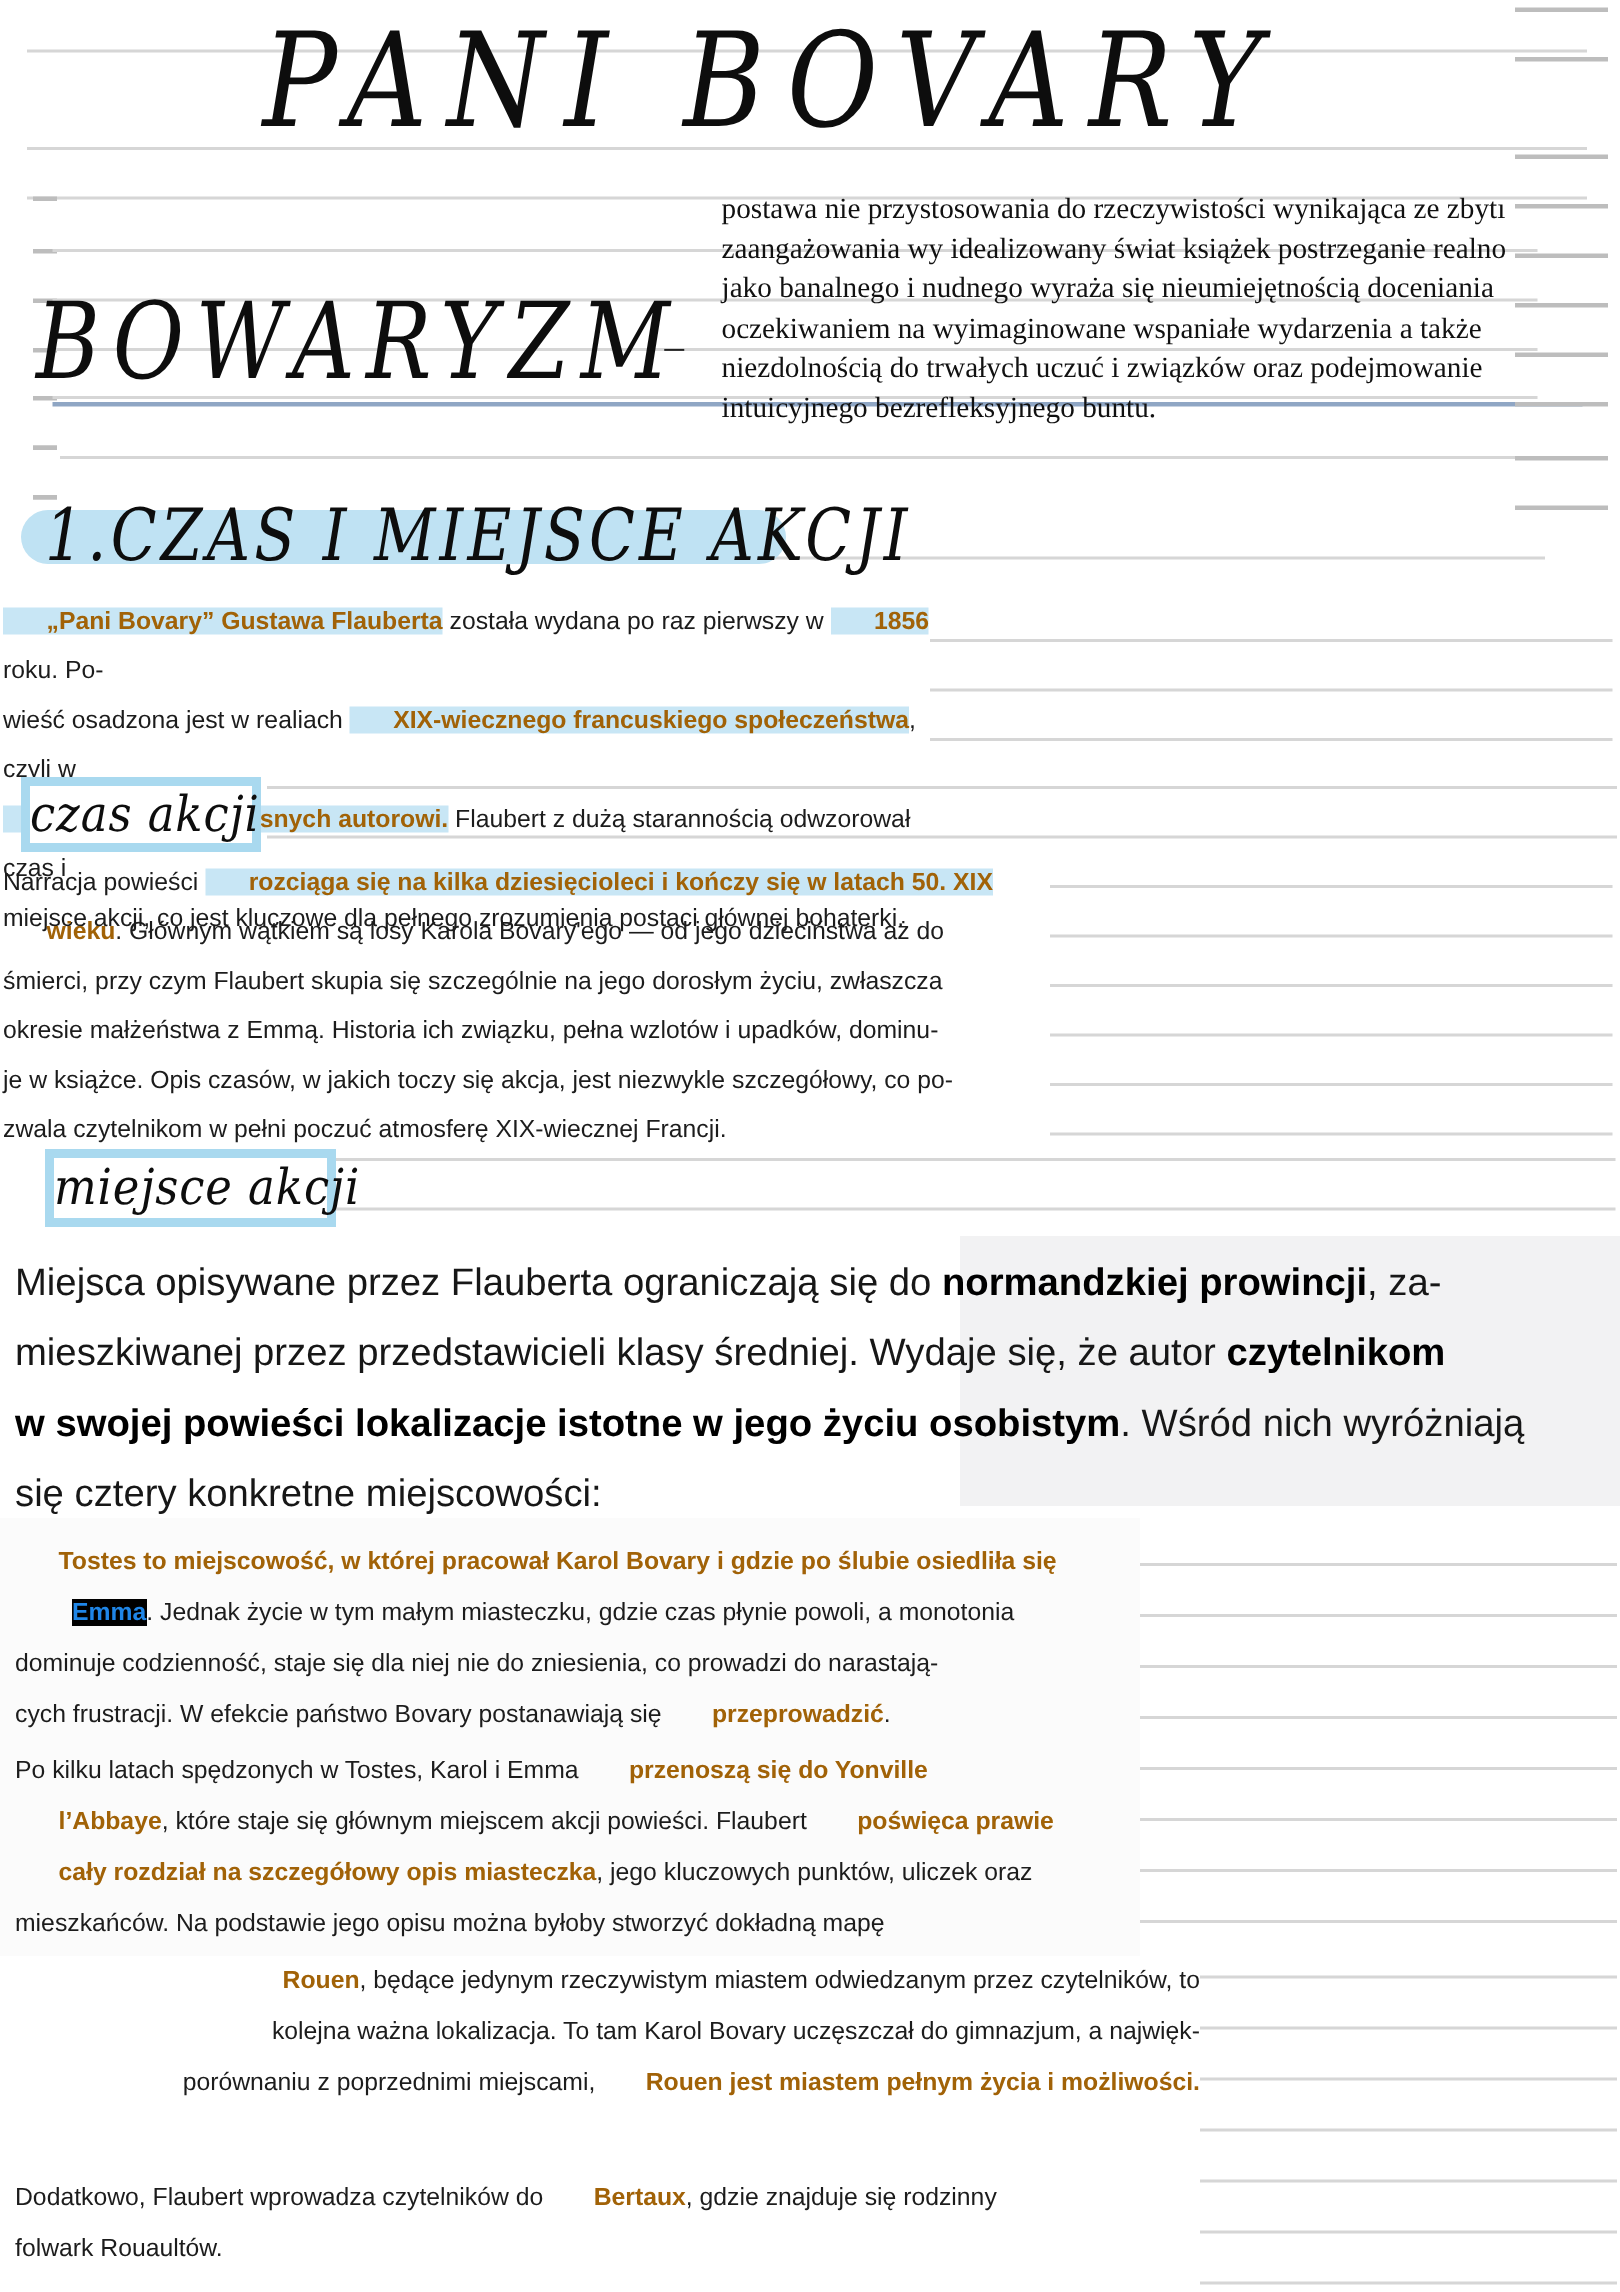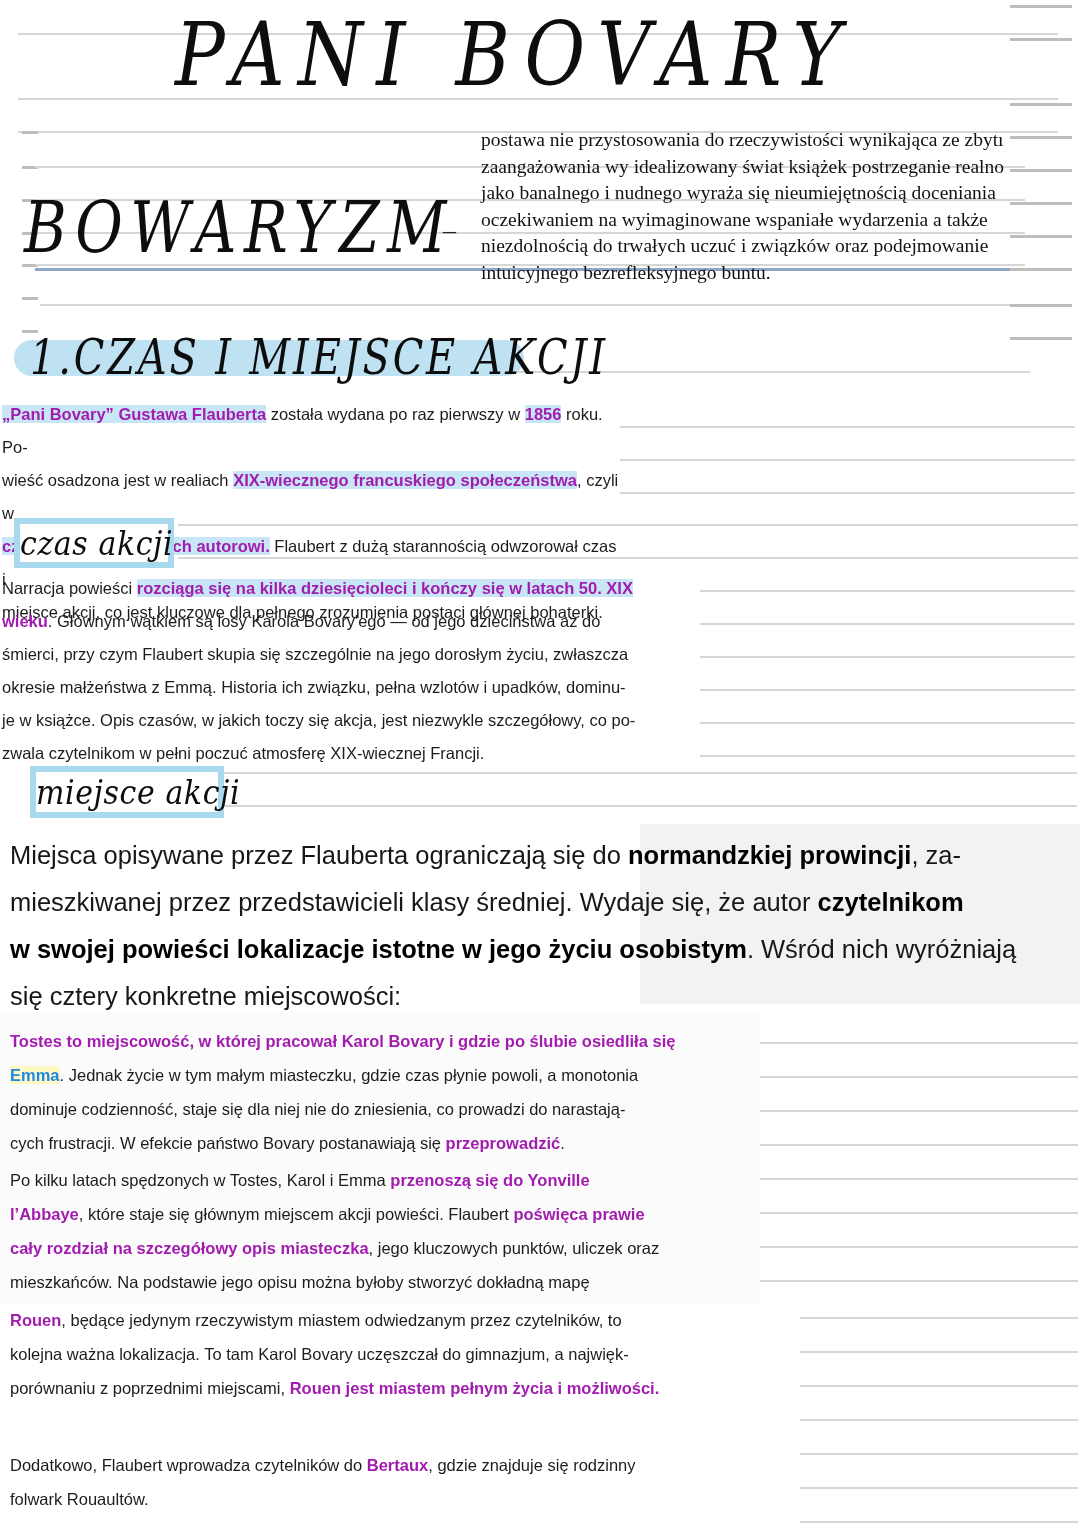--- a/index.html
+++ b/index.html
@@ -68,23 +68,23 @@
   }
 
   
   .body-para{
     position:absolute;
     font-size:16.5px;
     line-height:33px;
     color:#1c1c1c;
     z-index:5;
   }
-  .body-para b{font-weight:bold;color:#a21caf;}
+  .body-para b{font-weight:bold;color:#a16207;padding-left:29px;}
   .hl{background:#c8e6f5;}
-  .blue-word{color:#1f86e8;background:#fef9c3;font-weight:bold;}
+  .blue-word{color:#1f86e8;background:#000000;font-weight:bold;margin-left:38px;}
 
   
   .label-box{
     position:absolute;
     border:6px solid #a9d9ef;
     background:#ffffff;
     box-sizing:border-box;
     z-index:6;
     display:flex;align-items:center;justify-content:flex-start;
   }
@@ -238,21 +238,21 @@
     <div>cych frustracji. W efekcie państwo Bovary postanawiają się <b class="">przeprowadzić</b>.</div>
   </div>
 <div class="body-para" id="loc-yonville" style="left:10px;top:1163px;width:740px;line-height:34px;">
     <div>Po kilku latach spędzonych w Tostes, Karol i Emma <b class="">przenoszą się do Yonville</b></div>
     <div><b>l’Abbaye</b>, które staje się głównym miejscem akcji powieści. Flaubert <b class="">poświęca prawie</b></div>
     <div><b class="">cały rozdział na szczegółowy opis miasteczka</b>, jego kluczowych punktów, uliczek oraz</div>
     <div>mieszkańców. Na podstawie jego opisu można byłoby stworzyć dokładną mapę</div>
     <div style="overflow: hidden; height: 13px; line-height: 34px;">Yonville i okolic.</div>
   </div>
 <div class="clip-mask" style="left:0px;top:1304px;width:780px;height:9px;"></div>
-<div class="body-para" id="loc-rouen" style="left:10px;top:1303px;width:790px;line-height:34px;">
+<div class="body-para" id="loc-rouen" style="left:10px;top:1303px;width:790px;line-height:34px;text-align:right;">
     <div><b>Rouen</b>, będące jedynym rzeczywistym miastem odwiedzanym przez czytelników, to</div>
     <div>kolejna ważna lokalizacja. To tam Karol Bovary uczęszczał do gimnazjum, a najwięk-</div>
     <div>porównaniu z poprzednimi miejscami, <b class="">Rouen jest miastem pełnym życia i możliwości.</b></div>
   </div>
 <div class="body-para" id="loc-bertaux" style="left:10px;top:1448px;width:790px;line-height:34px;">
     <div>Dodatkowo, Flaubert wprowadza czytelników do <b class="">Bertaux</b>, gdzie znajduje się rodzinny</div>
     <div>folwark Rouaultów.</div>
   </div>
 
 </body></html>

